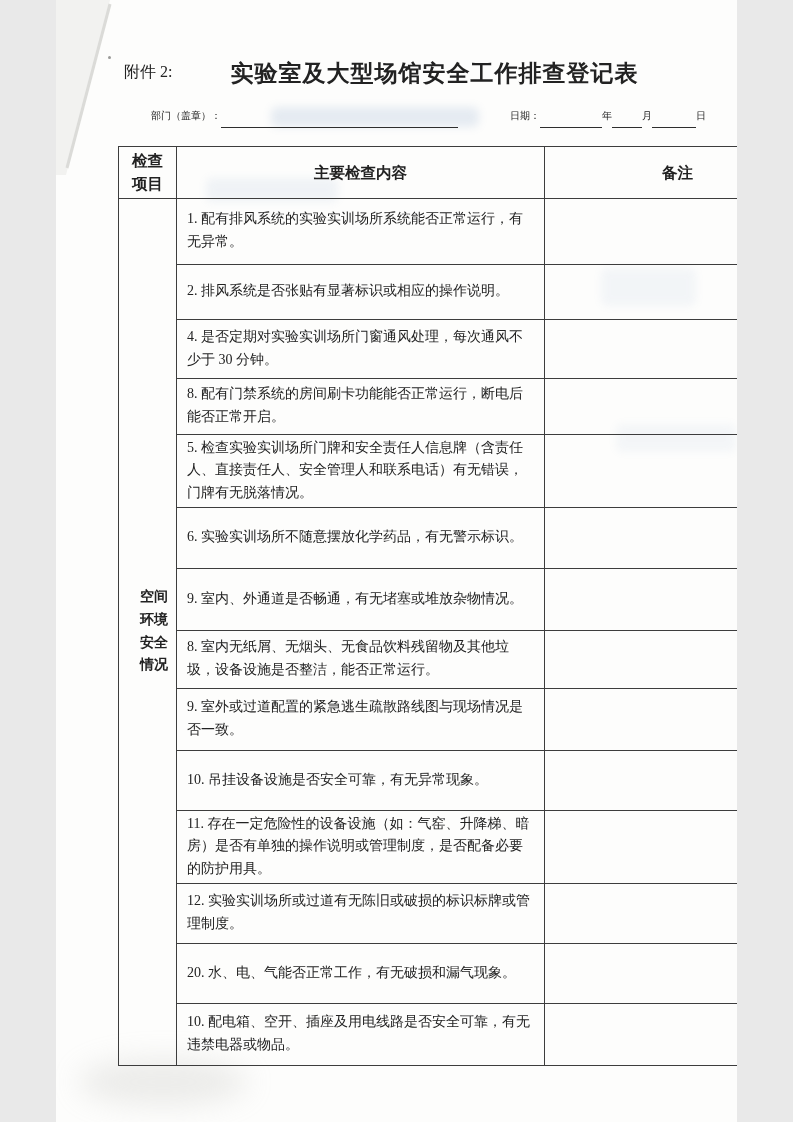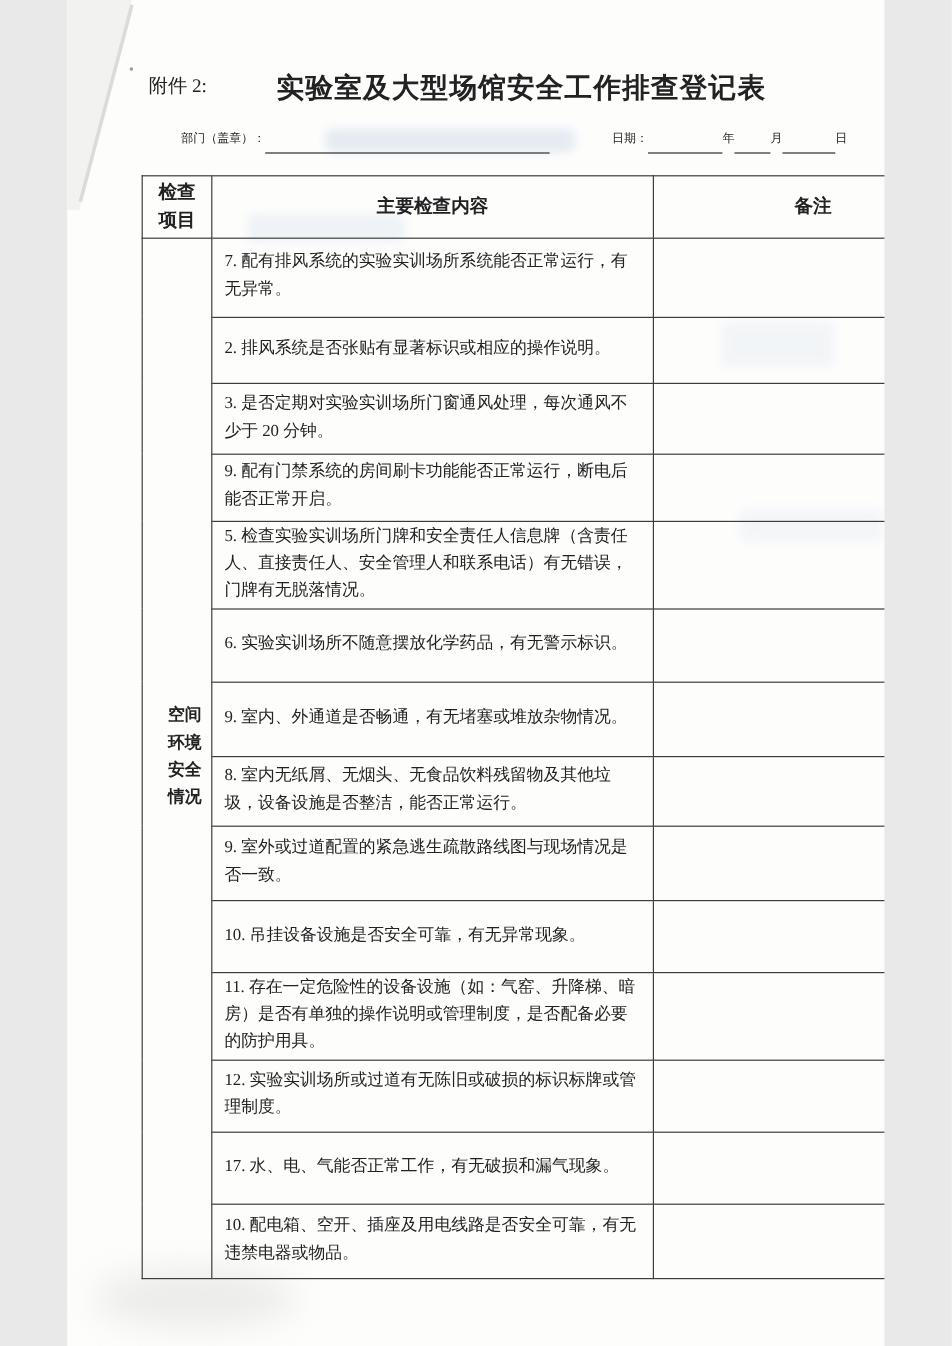--- a/index.html
+++ b/index.html
@@ -104,33 +104,33 @@
       <th>主要检查内容</th>
       <th>备注</th>
     </tr>
     <tr style="height:66px">
       <td class="cat" rowspan="14">
         <div>空间</div>
         <div>环境</div>
         <div>安全</div>
         <div>情况</div>
       </td>
-      <td>7. 配有排风系统的实验实训场所系统能否正常运行，有无异常。</td>
+      <td>1. 配有排风系统的实验实训场所系统能否正常运行，有无异常。</td>
       <td class="remark"></td>
     </tr>
     <tr style="height:55px">
       <td>2. 排风系统是否张贴有显著标识或相应的操作说明。</td>
       <td class="remark"></td>
     </tr>
     <tr style="height:59px">
-      <td>3. 是否定期对实验实训场所门窗通风处理，每次通风不少于 20 分钟。</td>
+      <td>4. 是否定期对实验实训场所门窗通风处理，每次通风不少于 30 分钟。</td>
       <td class="remark"></td>
     </tr>
     <tr style="height:56px">
-      <td>9. 配有门禁系统的房间刷卡功能能否正常运行，断电后能否正常开启。</td>
+      <td>8. 配有门禁系统的房间刷卡功能能否正常运行，断电后能否正常开启。</td>
       <td class="remark"></td>
     </tr>
     <tr style="height:66px">
       <td>5. 检查实验实训场所门牌和安全责任人信息牌（含责任人、直接责任人、安全管理人和联系电话）有无错误，门牌有无脱落情况。</td>
       <td class="remark"></td>
     </tr>
     <tr style="height:61px">
       <td>6. 实验实训场所不随意摆放化学药品，有无警示标识。</td>
       <td class="remark"></td>
     </tr>
@@ -152,21 +152,21 @@
     </tr>
     <tr style="height:58px">
       <td>11. 存在一定危险性的设备设施（如：气窑、升降梯、暗房）是否有单独的操作说明或管理制度，是否配备必要的防护用具。</td>
       <td class="remark"></td>
     </tr>
     <tr style="height:60px">
       <td>12. 实验实训场所或过道有无陈旧或破损的标识标牌或管理制度。</td>
       <td class="remark"></td>
     </tr>
     <tr style="height:60px">
-      <td>17. 水、电、气能否正常工作，有无破损和漏气现象。</td>
+      <td>20. 水、电、气能否正常工作，有无破损和漏气现象。</td>
       <td class="remark"></td>
     </tr>
     <tr style="height:62px">
       <td>10. 配电箱、空开、插座及用电线路是否安全可靠，有无违禁电器或物品。</td>
       <td class="remark"></td>
     </tr>
   </tbody>
     </table>
 </div>
 

